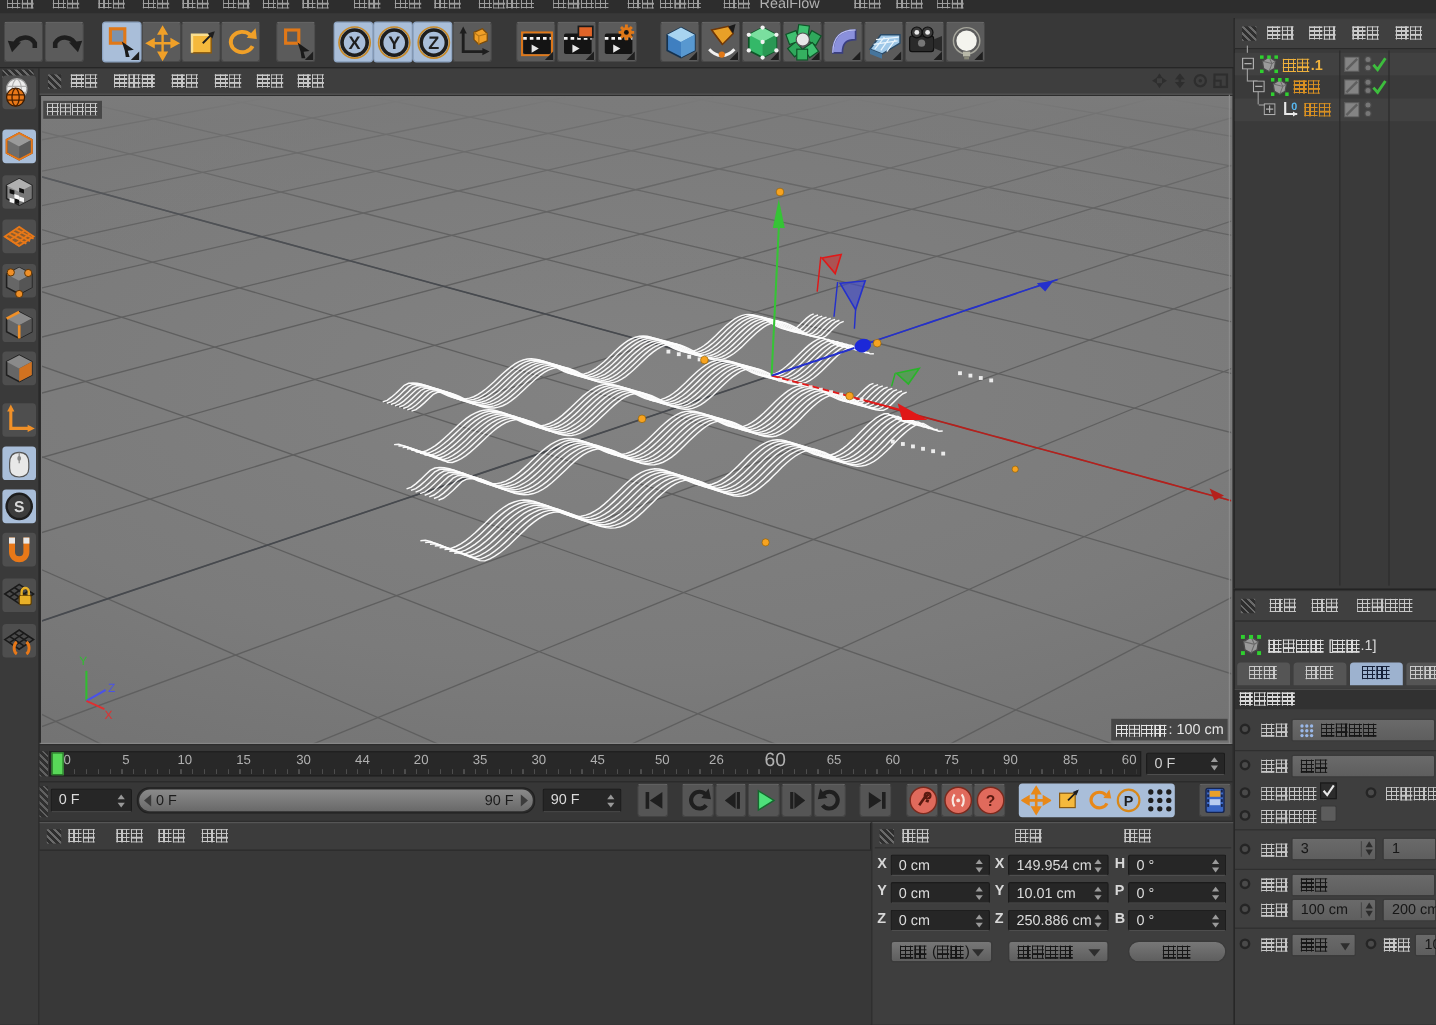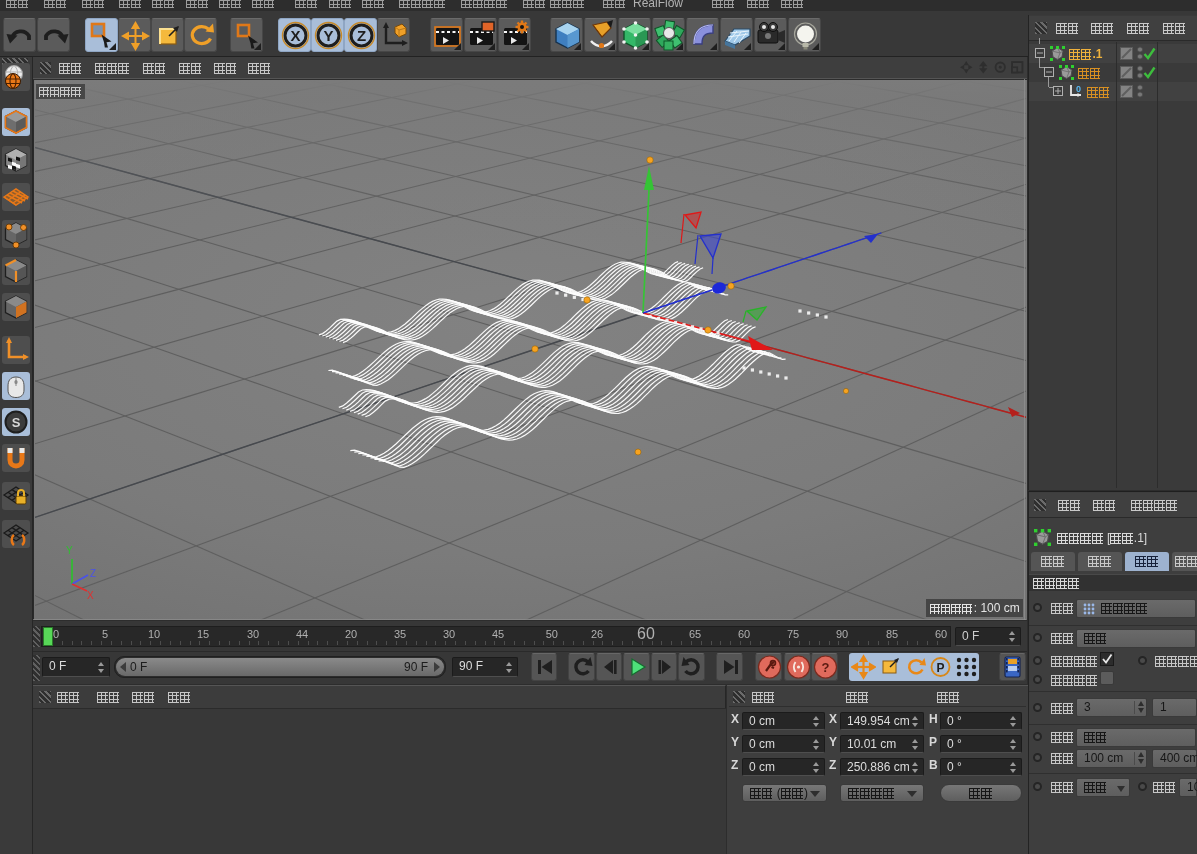--- a/index.html
+++ b/index.html
@@ -822,19 +822,19 @@
 <span class="amlabel" style="left:1051px;top:701px"><i class="h"></i><i class="h"></i></span>
 <div class="amfield" style="left:1076px;top:698px;width:71px">3<span class="amspin"></span></div>
 <div class="amfield" style="left:1152px;top:698px;width:45px">1</div>
 <div class="sep" style="top:724px"></div>
 <span class="circ" style="left:1033px;top:732px"></span>
 <span class="amlabel" style="left:1051px;top:730px"><i class="h"></i><i class="h"></i></span>
 <div class="amfield" style="left:1076px;top:728px;width:120px"><i class="h"></i><i class="h"></i></div>
 <span class="circ" style="left:1033px;top:753px"></span>
 <span class="amlabel" style="left:1051px;top:751px"><i class="h"></i><i class="h"></i></span>
 <div class="amfield" style="left:1076px;top:749px;width:71px">100 cm<span class="amspin"></span></div>
-<div class="amfield" style="left:1152px;top:749px;width:45px">400 cm</div>
+<div class="amfield" style="left:1152px;top:749px;width:45px">200 cm</div>
 <div class="sep" style="top:773px"></div>
 <span class="circ" style="left:1033px;top:782px"></span>
 <span class="amlabel" style="left:1051px;top:780px"><i class="h"></i><i class="h"></i></span>
 <div class="amfield" style="left:1076px;top:778px;width:54px"><i class="h"></i><i class="h"></i><span style="position:absolute;right:4px;top:7px;border-left:4.5px solid transparent;border-right:4.5px solid transparent;border-top:6px solid #2e2e2e"></span></div>
 <span class="circ" style="left:1138px;top:782px"></span>
 <span class="amlabel" style="left:1153px;top:780px"><i class="h"></i><i class="h"></i></span>
 <div class="amfield" style="left:1179px;top:778px;width:18px;border-radius:2px 0 0 2px">10</div>
 </body></html>

